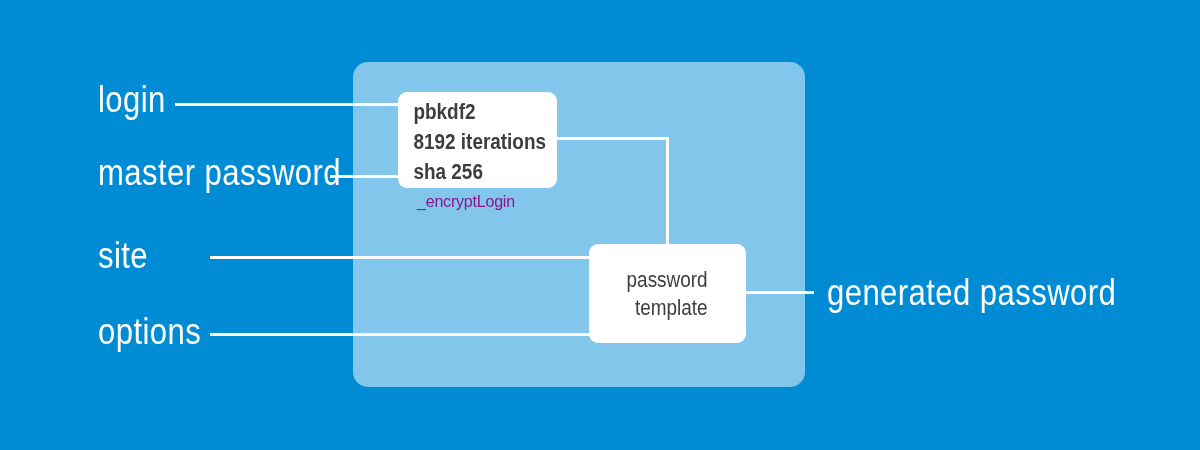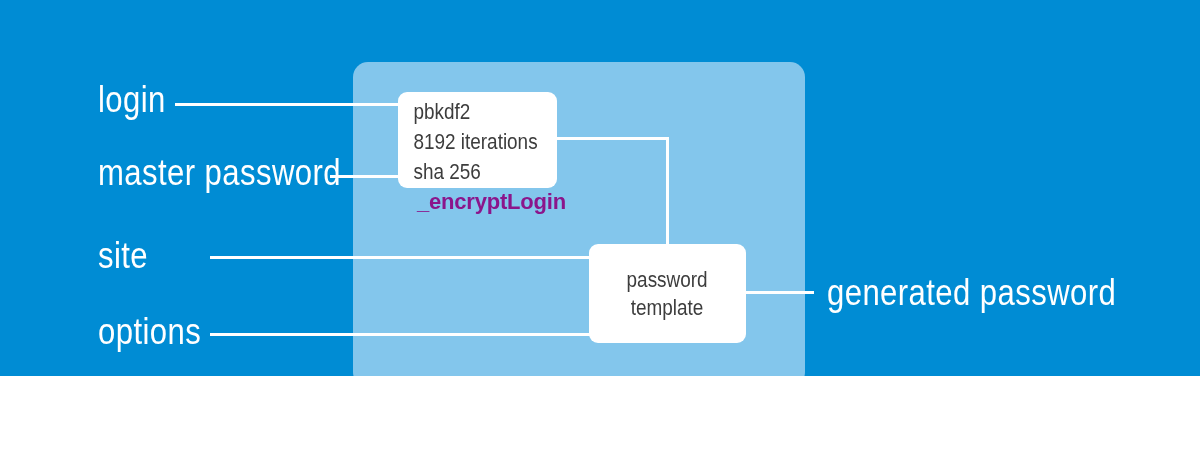--- a/index.html
+++ b/index.html
@@ -1,46 +1,46 @@
 <!DOCTYPE html>
 <html style="--bg: #008cd4; --panel: #83c6ec; --line: #ffffff; --label: #ffffff; --boxtext: #3d3d3d; --fn: #8b158b;"><head>
 <meta charset="utf-8">
 <style>
   html,body{margin:0;padding:0;background:#fff;}
   .canvas{
-    position:relative;width:1200px;height:376px;overflow:hidden;
+    position:relative;width:1200px;height:450px;overflow:hidden;
     background:var(--bg,#008cd4);
     font-family:"Liberation Sans",sans-serif;
   }
   .panel{
     position:absolute;left:353px;top:62px;width:452px;height:325px;
     background:var(--panel,#83c6ec);border-radius:15px;
   }
   .hline{position:absolute;height:3px;background:var(--line,#ffffff);}
   .vline{position:absolute;width:3px;background:var(--line,#ffffff);}
   .io-label{
     position:absolute;color:var(--label,#ffffff);
     font-size:37px;line-height:37px;font-weight:300;white-space:nowrap;
     transform:scaleX(0.84);transform-origin:0 0;letter-spacing:0.5px;
   }
   .box{
     position:absolute;background:#ffffff;border-radius:9px;
     color:var(--boxtext,#3d3d3d);font-size:22px;
   }
   .box .inner{transform:scaleX(0.86);white-space:nowrap;}
-  .box-encrypt{left:398px;top:92px;width:159px;height:96px;}
+  .box-encrypt{left:398px;top:92px;width:159px;height:96px;font-weight:bold;}
   .box-encrypt .inner{transform-origin:0 0;padding:5px 0 0 18px;line-height:30px;}
   .box-render{
     left:589px;top:244px;width:157px;height:99px;
-    display:flex;align-items:center;justify-content:center;text-align:center;
+    display:flex;align-items:center;justify-content:center;text-align:right;
   }
   .box-render .inner{transform-origin:50% 50%;line-height:28px;}
   .fn-label{
     position:absolute;color:var(--fn,#8b158b);
-    font-size:22px;line-height:17px;font-weight:bold;white-space:nowrap;
+    font-size:16px;line-height:17px;font-weight:normal;white-space:nowrap;
     letter-spacing:-0.2px;
   }
   .fn-encrypt{left:417px;top:193px;}
   .fn-render{left:606px;top:344px;}
 </style>
 </head>
 <body>
 
 <div class="canvas">
 

